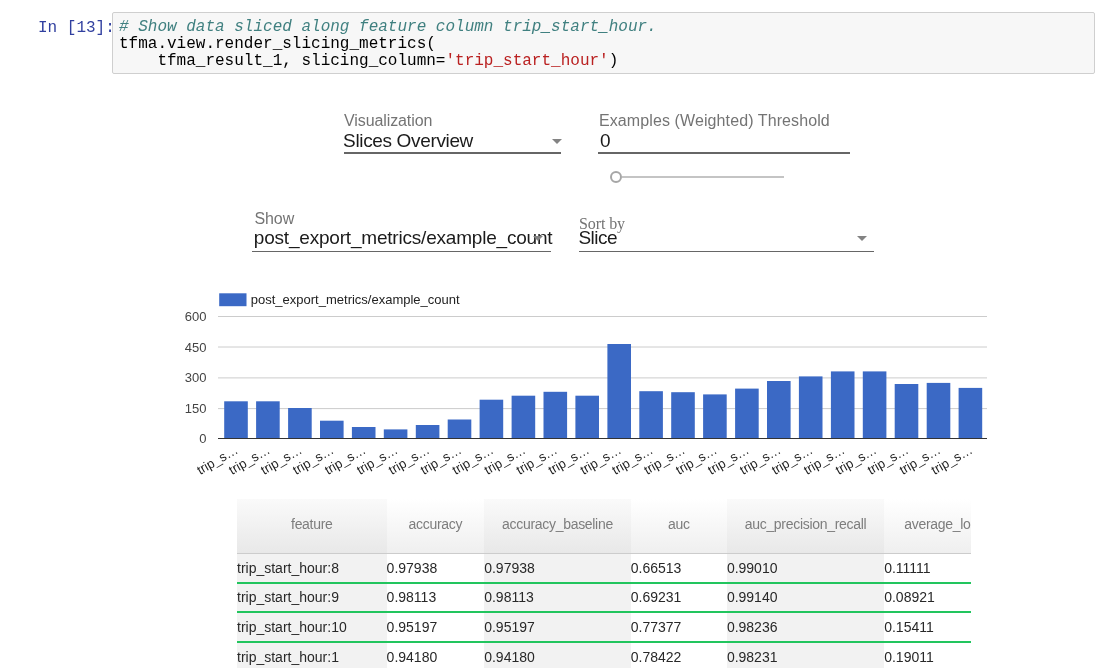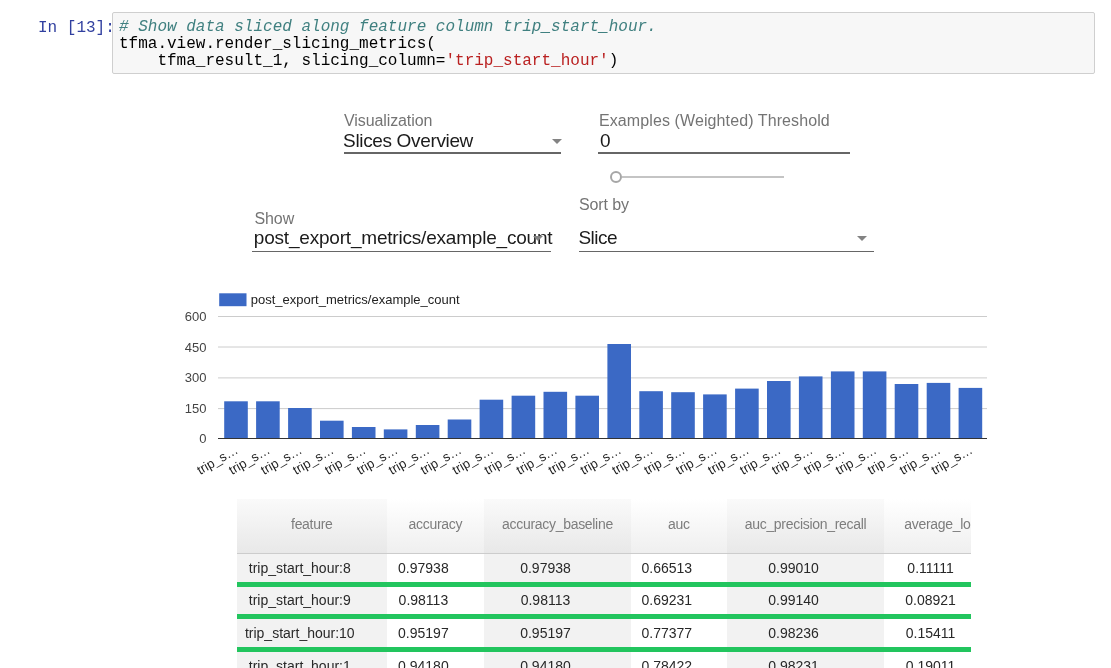--- a/index.html
+++ b/index.html
@@ -16,21 +16,21 @@
   .lbl{font-size:16px;color:#747474;letter-spacing:-0.1px;}
   .val{font-size:19px;color:#1b1b1b;}
   .uline{height:1.4px;background:#666;}
   .tri{width:0;height:0;border-left:5.1px solid transparent;border-right:5.1px solid transparent;border-top:5.4px solid #838383;}
   
   .knob{left:610px;top:171px;width:8.2px;height:8.2px;border:2px solid #a6a6a6;border-radius:50%;background:#fff;}
   .track{left:622px;top:175.9px;width:162px;height:2px;background:#c4c4c4;}
   
   .tablewrap{left:237px;top:499px;width:734px;height:169px;overflow:hidden;}
   table.g{border-collapse:collapse;table-layout:fixed;width:767px;font-size:14px;color:#282828;}
-  table.g td{padding:0;height:27.6px;border-bottom:5px solid #22c55e;text-align:center;padding-right:24px;background:#fff;}
+  table.g td{padding:0;height:27.6px;border-bottom:2px solid #22c55e;text-align:left;padding-right:24px;background:#fff;}
   table.g td.odd{background:#f2f2f2;}
   table.g td.last{padding-right:27px;}
   table.g th{letter-spacing:-0.3px;height:49px;font-weight:normal;color:#7d7d7d;text-align:center;padding:0 0 5px 0;
      background:linear-gradient(#ffffff, #efefef);border-bottom:1px solid #ccc;}
   table.g th.odd{background:linear-gradient(#fafafa, #e8e8e8);}
 </style>
 </head>
 <body>
   <div class="abs prompt">In&nbsp;[13]:</div>
   <div class="abs cellbox"></div>
@@ -48,21 +48,21 @@
   <div class="abs uline" style="left:597.5px;top:152.2px;width:252.4px;"></div>
 
   <div class="abs knob"></div>
   <div class="abs track"></div>
 
   <div class="abs lbl" style="left:254.5px;top:210.3px;">Show</div>
   <div class="abs val" style="left:253.8px;top:226.7px;letter-spacing:-0.2px;">post_export_metrics/example_count</div>
   <div class="abs tri" style="left:533.2px;top:236.2px;"></div>
   <div class="abs uline" style="left:252.3px;top:250.6px;width:298.4px;"></div>
 
-  <div class="abs lbl" style="left:579px;top:196px;">Sort by</div>
+  <div class="abs lbl" style="left:579px;top:215px;font-family:Liberation Serif, serif;">Sort by</div>
   <div class="abs val" style="left:578.4px;top:226.7px;letter-spacing:-0.5px;">Slice</div>
   <div class="abs tri" style="left:857.2px;top:236px;"></div>
   <div class="abs uline" style="left:578.9px;top:250.6px;width:294.7px;"></div>
 
   <svg class="abs" style="left:180px;top:288px;" width="820" height="200">
     <rect x="39.2" y="5.3" width="27.3" height="12.9" fill="#3b69c5"></rect>
     <text x="70.8" y="15.7" font-size="13" fill="#222">post_export_metrics/example_count</text>
 
     <g stroke="#cccccc" stroke-width="1">
       <line x1="38" y1="28.5" x2="807" y2="28.5"></line>

